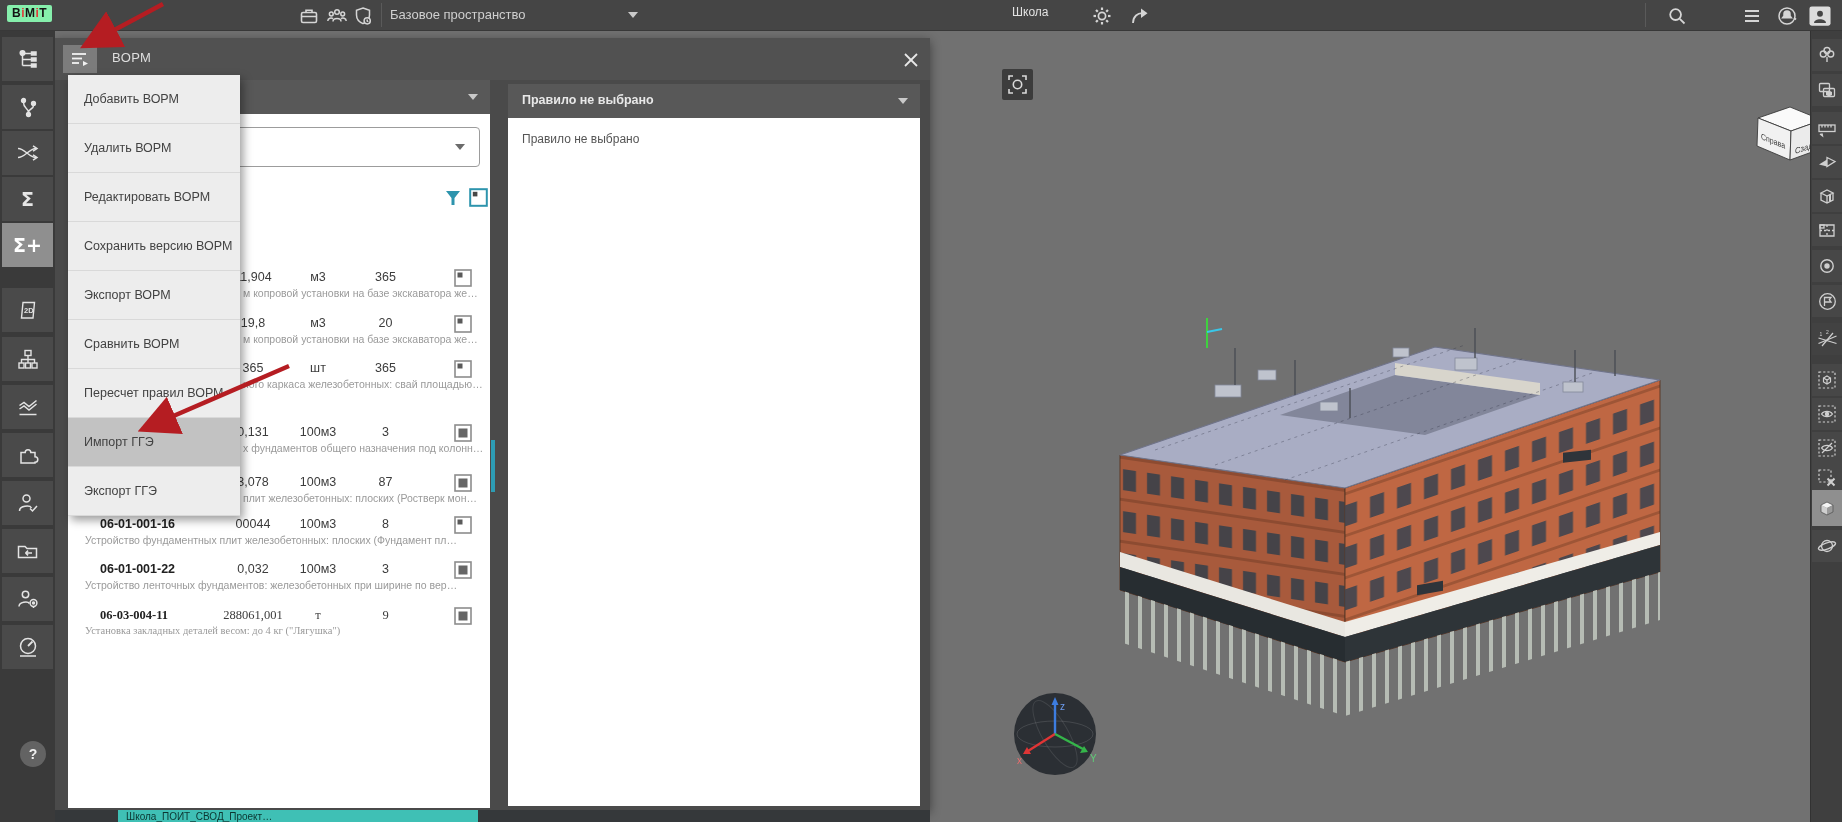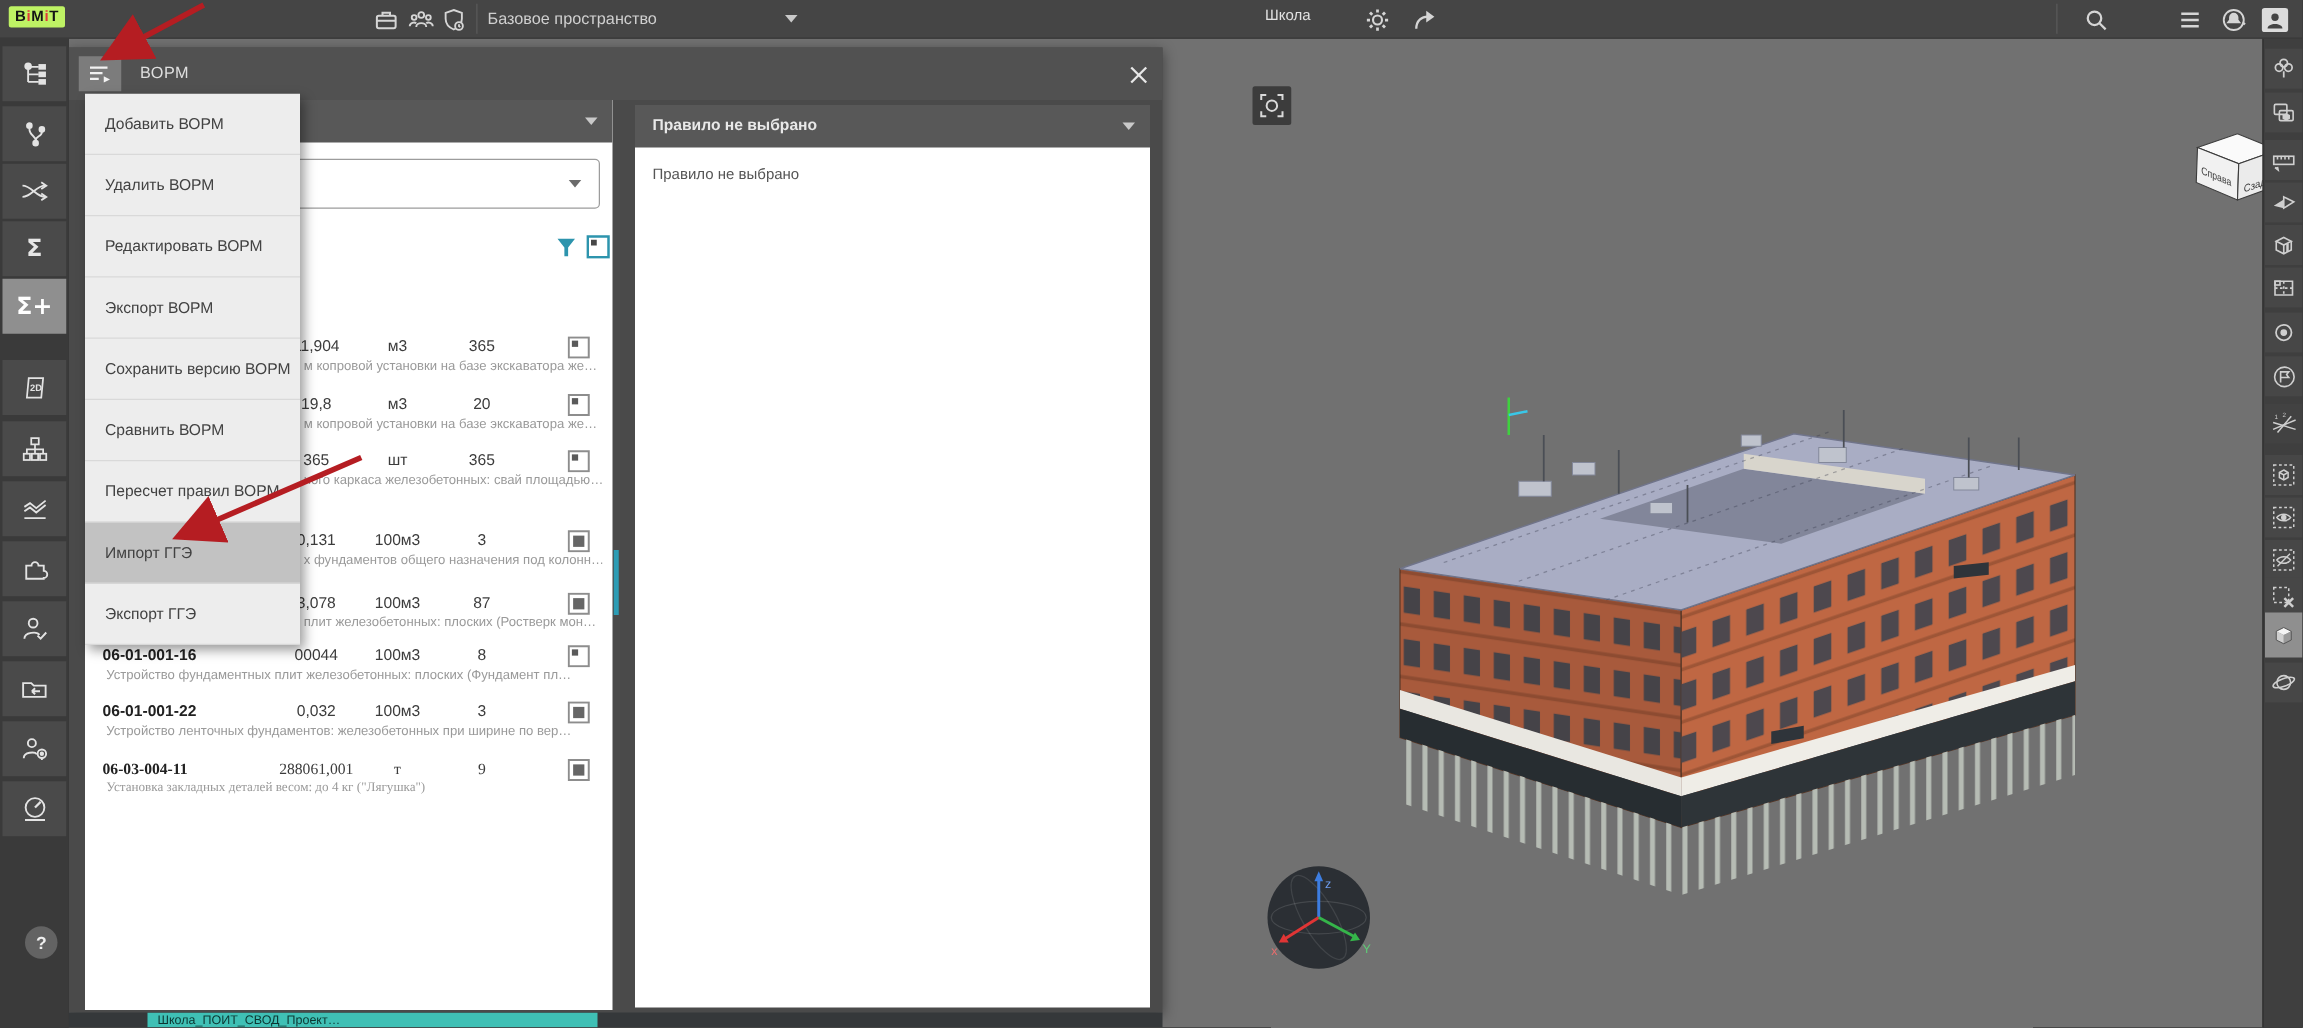--- a/index.html
+++ b/index.html
@@ -3,21 +3,21 @@
 <meta charset="utf-8">
 <style>
   html,body{margin:0;padding:0;background:#2b2b2b;}
   .app{position:relative;width:1842px;height:822px;overflow:hidden;
        font-family:"Liberation Sans","DejaVu Sans",sans-serif;
        -webkit-font-smoothing:antialiased;}
   .abs{position:absolute;}
 
   
   .topbar{position:absolute;left:0;top:0;width:1842px;height:30px;background:#454545;border-bottom:1px solid #383838;z-index:15;}
-  .logo{position:absolute;left:7px;top:5px;background:#bef264;border-radius:2px;padding:1px 5px 2px;font-size:12px;font-weight:bold;color:#141414;letter-spacing:.5px;}
+  .logo{position:absolute;left:7px;top:5px;background:#86efac;border-radius:2px;padding:1px 5px 2px;font-size:12px;font-weight:bold;color:#141414;letter-spacing:.5px;}
   .logo .ri{color:#e03a3a;}
   .tb-icon{position:absolute;top:5px;width:22px;height:22px;display:flex;align-items:center;justify-content:center;cursor:pointer;}
   .tb-sep{position:absolute;top:3px;width:1px;height:24px;background:#5a5a5a;}
   .tb-text{position:absolute;top:7px;font-size:13px;color:#cfcfcf;}
   .tb-title{position:absolute;top:5px;font-size:12px;color:#e2e2e2;}
   .caret{width:0;height:0;border-left:5px solid transparent;border-right:5px solid transparent;border-top:6px solid #c9c9c9;}
 
   
   .sidebar{position:absolute;left:0;top:30px;width:55px;height:792px;background:#3a3a3a;z-index:14;}
   .side-btn{position:absolute;left:2px;width:51px;height:44px;background:#4a4a4a;display:flex;align-items:center;justify-content:center;cursor:pointer;}
@@ -49,21 +49,21 @@
   .dd-bar .dd-caret{position:absolute;right:12px;top:14px;}
   .dd-bar .dd-label{position:absolute;left:14px;top:9px;font-size:12.5px;font-weight:bold;color:#e8e8e8;}
   .combo{position:absolute;left:12px;top:47px;width:398px;height:38px;border:1px solid #9c9c9c;border-radius:4px;background:#fff;cursor:pointer;}
   .combo .dd-caret{position:absolute;right:14px;top:16px;border-top-color:#6b6b6b;}
   .filter-ic{position:absolute;cursor:pointer;}
 
   .rule-body{position:absolute;left:14px;top:48px;font-size:12px;color:#555;}
 
   
   .row{position:absolute;left:0;width:422px;height:44px;cursor:pointer;}
-  .row .code{position:absolute;left:14px;top:0;font-size:12.5px;font-weight:bold;color:#212121;}
+  .row .code{position:absolute;left:32px;top:0;font-size:12.5px;font-weight:bold;color:#212121;}
   .row .val{position:absolute;left:140px;top:0;width:90px;text-align:center;font-size:12.5px;color:#3c3c3c;}
   .row .unit{position:absolute;left:215px;top:0;width:70px;text-align:center;font-size:12.5px;color:#3c3c3c;}
   .row .cnt{position:absolute;left:285px;top:0;width:65px;text-align:center;font-size:12.5px;color:#3c3c3c;}
   .row .ricon{position:absolute;left:386px;top:-1px;width:18px;height:18px;}
   .row .desc{position:absolute;left:17px;top:17px;right:8px;font-size:10.5px;color:#9a9a9a;white-space:nowrap;overflow:hidden;}
   .row .desc.shift{left:175px;}
   .scrollthumb{position:absolute;left:436px;top:402px;width:4px;height:52px;background:#2d9cb4;}
 
   
   .menu{position:absolute;left:13px;top:37px;width:172px;background:#ededed;box-shadow:3px 4px 9px rgba(0,0,0,.4);z-index:12;}
@@ -617,22 +617,22 @@
         <span class="dd-label">Правило не выбрано</span>
         <div class="dd-caret caret"></div>
       </div>
       <div class="rule-body">Правило не выбрано</div>
     </div>
 
     <div class="menu">
       <div class="menu-item">Добавить ВОРМ</div>
       <div class="menu-item">Удалить ВОРМ</div>
       <div class="menu-item">Редактировать ВОРМ</div>
+      <div class="menu-item">Сохранить версию ВОРМ</div>
       <div class="menu-item">Экспорт ВОРМ</div>
-      <div class="menu-item">Сохранить версию ВОРМ</div>
       <div class="menu-item">Сравнить ВОРМ</div>
       <div class="menu-item">Пересчет правил ВОРМ</div>
       <div class="menu-item active">Импорт ГГЭ</div>
       <div class="menu-item">Экспорт ГГЭ</div>
     </div>
   </div>
 
   <div class="bottombar">
     <div class="model-tab">Школа_ПОИТ_СВОД_Проект…</div>
   </div>

